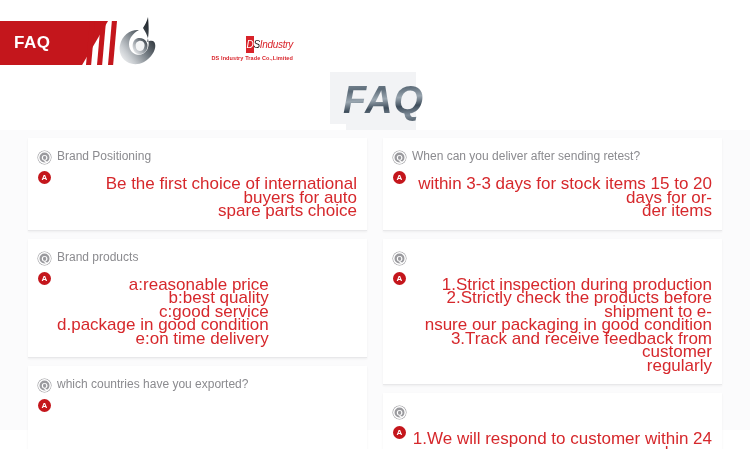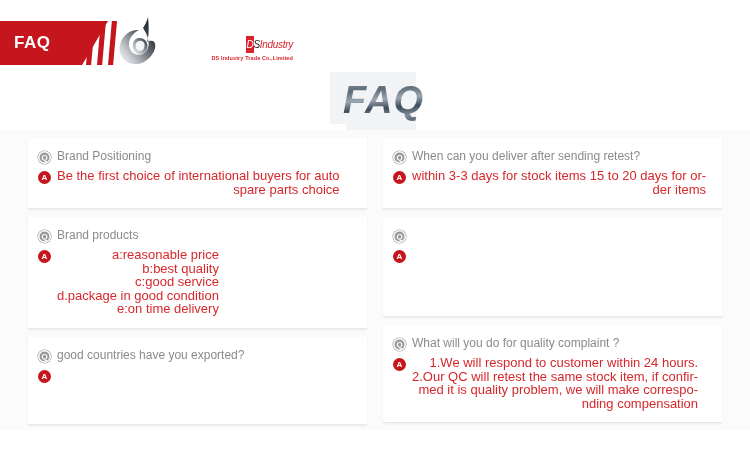--- a/index.html
+++ b/index.html
@@ -187,23 +187,24 @@
   }
   .badge.a { background: #c4161c; }
 
   .q-text {
     color: #8b8b8f;
     font-size: 12px;
     line-height: 15px;
   }
   .a-text {
     color: #d6282c;
-    font-size: 13px;
+    font-size: 17px;
     line-height: 13.5px;
     white-space: pre-line;
+    margin-top: 8px;
   }
 </style>
 </head>
 <body>
 
 <div id="page">
 
   <div id="header">
 
     <div class="banner-wrap">
@@ -274,21 +275,21 @@
 b:best quality
 c:good service
 d.package in good condition
 e:on time delivery</div>
           </div>
         </div>
 
         <div class="card h3">
           <div class="qa-row">
             <div class="badge q">Q</div>
-            <div class="q-text">good countries have you exported?</div>
+            <div class="q-text">which countries have you exported?</div>
           </div>
           <div class="qa-row">
             <div class="badge a">A</div>
           </div>
         </div>
 
       </div>
 
       <div class="col">
 
@@ -303,27 +304,31 @@
 der items</div>
           </div>
         </div>
 
         <div class="card h2">
           <div class="qa-row">
             <div class="badge q">Q</div>
           </div>
           <div class="qa-row">
             <div class="badge a">A</div>
+            <div class="a-text">1.Strict inspection during production
+2.Strictly check the products before shipment to e-
+   nsure our packaging in good condition
+3.Track and receive feedback from customer
+   regularly</div>
           </div>
         </div>
 
         <div class="card h3">
           <div class="qa-row">
             <div class="badge q">Q</div>
-            <div class="q-text">What will you do for quality complaint ?</div>
           </div>
           <div class="qa-row">
             <div class="badge a">A</div>
             <div class="a-text">1.We will respond to customer within 24 hours.
 2.Our QC will retest the same stock item, if confir-
    med it is quality problem, we will make correspo-
    nding compensation</div>
           </div>
         </div>
 

